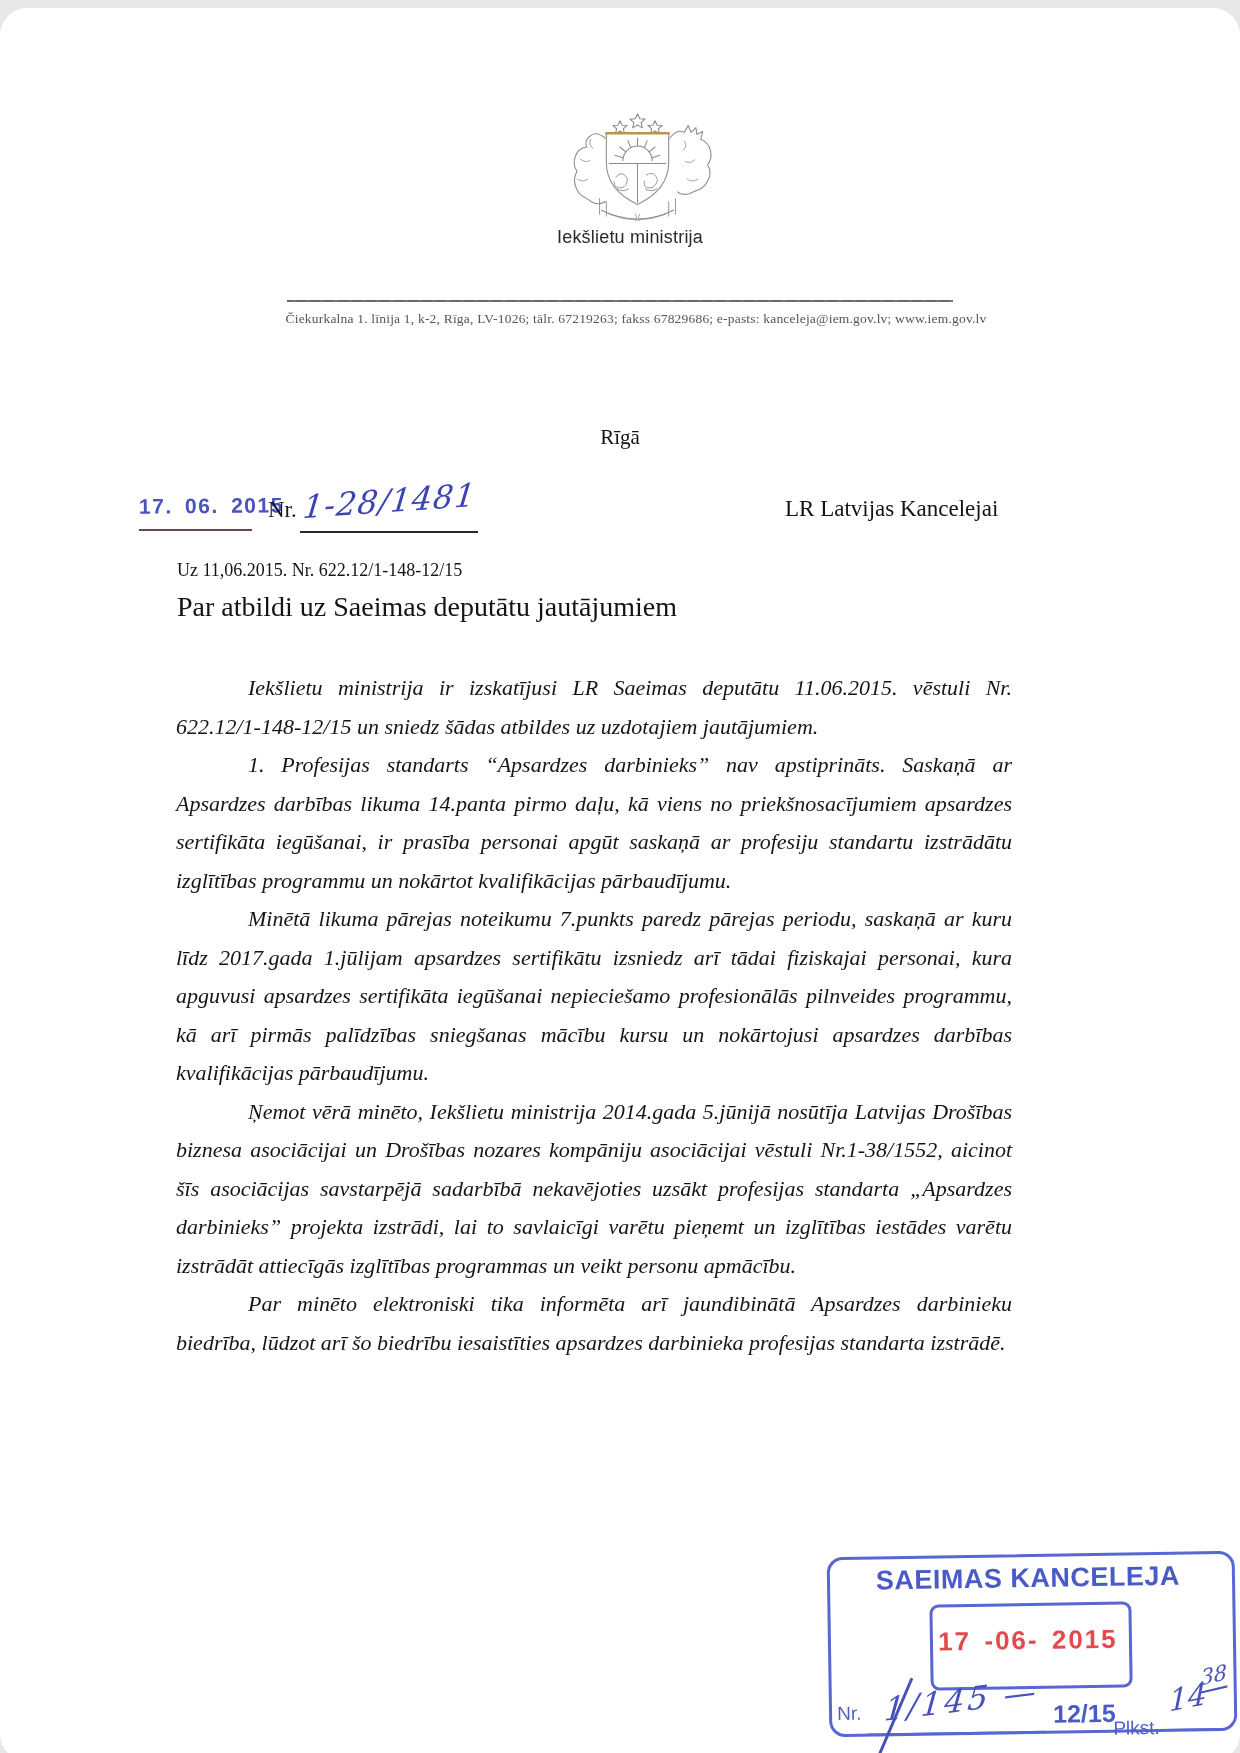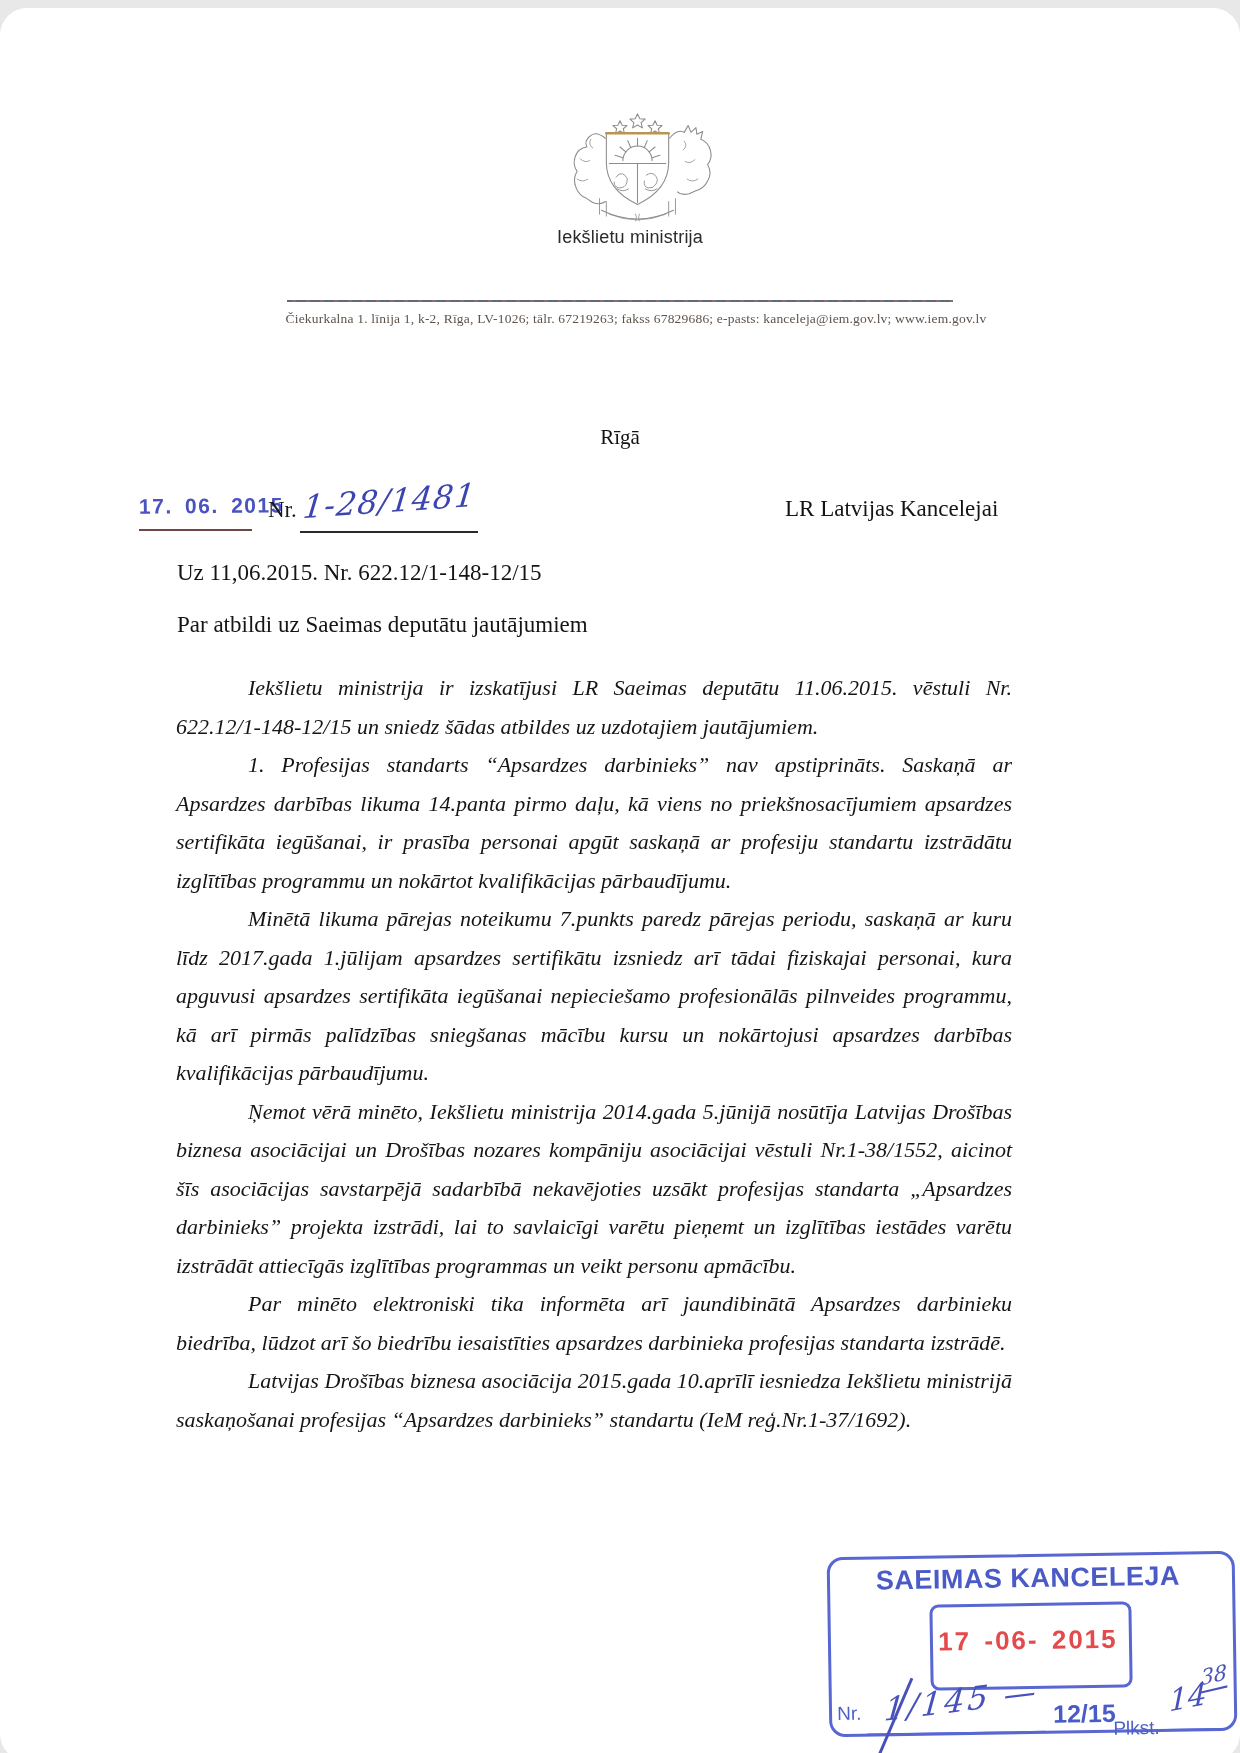--- a/index.html
+++ b/index.html
@@ -34,22 +34,22 @@
   }
   .date-underline{position:absolute;left:139px;top:521px;width:113px;height:2px;background:#6d4747;}
   .nr-label{position:absolute;left:268px;top:489px;font-size:23px;color:#191919;}
   .nr-handwritten{
     position:absolute;left:303px;top:474px;font-size:32px;font-style:italic;
     font-family:"DejaVu Serif",serif;color:#3c44b2;
     transform:rotate(-4deg) skewX(-10deg);letter-spacing:1px;white-space:nowrap;
   }
   .nr-underline{position:absolute;left:300px;top:523px;width:178px;height:2px;background:#2a2a2a;}
   .recipient{position:absolute;left:785px;top:488px;font-size:23px;}
-  .reference-line{position:absolute;left:177px;top:552px;font-size:23px;}
-  .subject-line{position:absolute;left:177px;top:604px;font-size:23px;}
+  .reference-line{position:absolute;left:177px;top:552px;font-size:18px;}
+  .subject-line{position:absolute;left:177px;top:583px;font-size:28px;}
   
   .body-text{
     position:absolute;left:176px;top:661px;width:836px;
     font-size:22px;line-height:38.5px;text-align:justify;color:#151515;font-style:italic;
   }
   .body-text p{margin:0;text-indent:72px;}
   
   .stamp{
     position:absolute;left:828px;top:1546px;width:408px;height:180px;
     transform:rotate(-0.9deg);color:#4456c6;opacity:.94;z-index:5;
@@ -142,21 +142,20 @@
 
   <div class="reference-line">Uz 11,06.2015. Nr. 622.12/1-148-12/15</div>
   <div class="subject-line">Par atbildi uz Saeimas deputātu jautājumiem</div>
 
   <div class="body-text">
     <p>Iekšlietu ministrija ir izskatījusi LR Saeimas deputātu 11.06.2015. vēstuli Nr. 622.12/1-148-12/15 un sniedz šādas atbildes uz uzdotajiem jautājumiem.</p>
     <p>1. Profesijas standarts “Apsardzes darbinieks” nav apstiprināts. Saskaņā ar Apsardzes darbības likuma 14.panta pirmo daļu, kā viens no priekšnosacījumiem apsardzes sertifikāta iegūšanai, ir prasība personai apgūt saskaņā ar profesiju standartu izstrādātu izglītības programmu un nokārtot kvalifikācijas pārbaudījumu.</p>
     <p>Minētā likuma pārejas noteikumu 7.punkts paredz pārejas periodu, saskaņā ar kuru līdz 2017.gada 1.jūlijam apsardzes sertifikātu izsniedz arī tādai fiziskajai personai, kura apguvusi apsardzes sertifikāta iegūšanai nepieciešamo profesionālās pilnveides programmu, kā arī pirmās palīdzības sniegšanas mācību kursu un nokārtojusi apsardzes darbības kvalifikācijas pārbaudījumu.</p>
     <p>Ņemot vērā minēto, Iekšlietu ministrija 2014.gada 5.jūnijā nosūtīja Latvijas Drošības biznesa asociācijai un Drošības nozares kompāniju asociācijai vēstuli Nr.1-38/1552, aicinot šīs asociācijas savstarpējā sadarbībā nekavējoties uzsākt profesijas standarta „Apsardzes darbinieks” projekta izstrādi, lai to savlaicīgi varētu pieņemt un izglītības iestādes varētu izstrādāt attiecīgās izglītības programmas un veikt personu apmācību.</p>
     <p>Par minēto elektroniski tika informēta arī jaundibinātā Apsardzes darbinieku biedrība, lūdzot arī šo biedrību iesaistīties apsardzes darbinieka profesijas standarta izstrādē.</p>
-    <p>Latvijas Drošības biznesa asociācija 2015.gada 10.aprīlī iesniedza Iekšlietu ministrijā saskaņošanai profesijas “Apsardzes darbinieks” standartu (IeM reģ.Nr.1-37/1692).</p>
   </div>
 
   <div class="stamp">
     <div class="stamp-box"></div>
     <div class="stamp-title">SAEIMAS KANCELEJA</div>
     <div class="stamp-datebox"></div>
     <div class="stamp-date">17 -06- 2015</div>
     <div class="st-nr-label">Nr.</div>
     <div class="st-nr-line"></div>
     <div class="st-slash"></div>

